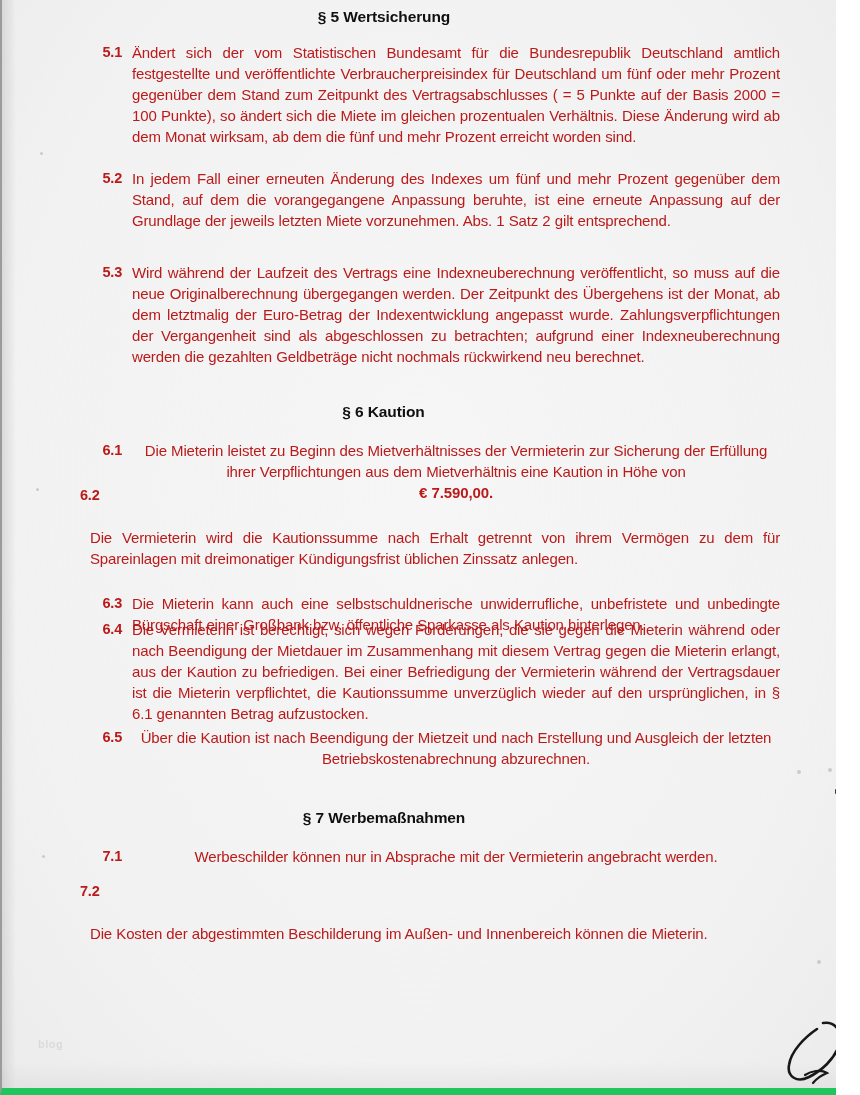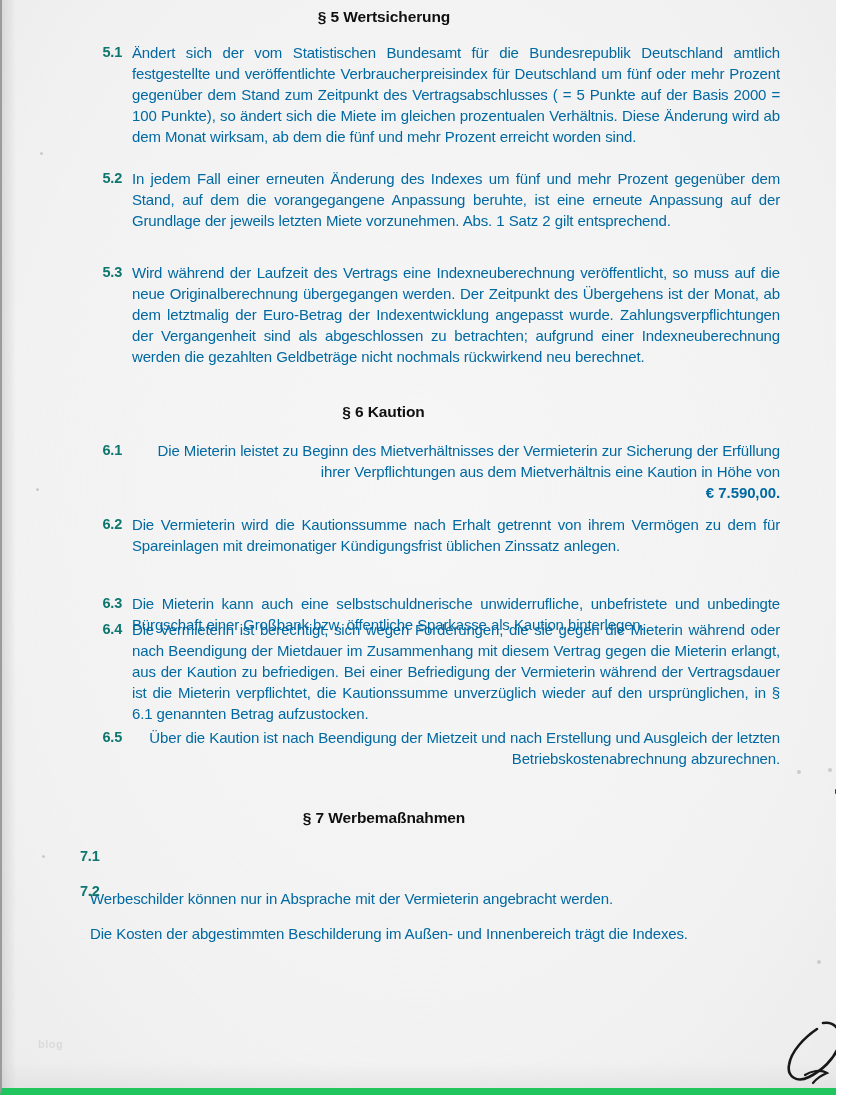--- a/index.html
+++ b/index.html
@@ -54,50 +54,50 @@
     display: flex;
     align-items: flex-start;
   }
   .clause .num {
     flex: 0 0 42px;
     text-align: right;
     font-weight: bold;
     font-size: 14.5px;
     line-height: 21px;
     padding-right: 0;
-    color: #0f766e;
+    color: #b91c1c;
     letter-spacing: -0.2px;
   }
   .clause .body {
     flex: 1 1 auto;
     margin-left: 10px;
     font-size: 15px;
     line-height: 21px;
     text-align: justify;
-    color: #0369a1;
+    color: #b91c1c;
     letter-spacing: -0.15px;
     word-spacing: 0.2px;
   }
-  .clause .body.noj { text-align: right; }
+  .clause .body.noj { text-align: center; }
   .amount {
     display: block;
     font-weight: bold;
     letter-spacing: -0.1px;
   }
 
   
   .c51 { top: 42px; }
   .c52 { top: 168px; }
   .c53 { top: 262px; }
   .c61 { top: 440px; }
-  .c62 { top: 514px; }
+  .c62 { top: 485px; flex-direction: column; }
   .c63 { top: 593px; }
   .c64 { top: 619px; }
   .c65 { top: 727px; }
-  .c71 { top: 846px; flex-direction: column; }
+  .c71 { top: 846px; }
   .c72 { top: 881px; flex-direction: column; }
 
   .footer-page {
     position: absolute;
     top: 970px;
     left: 0;
     right: 82px;
     text-align: right;
     font-size: 10.5px;
     font-weight: bold;
@@ -191,21 +191,21 @@
 
     <div class="heading h-sec7">§ 7 Werbemaßnahmen</div>
 
     <div class="clause c71">
       <div class="num">7.1</div>
       <div class="body noj">Werbeschilder können nur in Absprache mit der Vermieterin angebracht werden.</div>
     </div>
 
     <div class="clause c72">
       <div class="num">7.2</div>
-      <div class="body">Die Kosten der abgestimmten Beschilderung im Außen- und Innenbereich trägt die Indexes.</div>
+      <div class="body">Die Kosten der abgestimmten Beschilderung im Außen- und Innenbereich können die Mieterin.</div>
     </div>
 
   </div>
 
 
   <div class="watermark">blog</div>
 
   <svg class="signature" viewBox="0 0 80 78" xmlns="http://www.w3.org/2000/svg">
     <path d="M46 8 C 58 6, 66 16, 62 30 C 58 44, 44 56, 32 62 C 20 68, 10 62, 12 50 C 14 36, 28 22, 40 14" fill="none" stroke="#1a1a1a" stroke-width="2.6" stroke-linecap="round"></path>
     <path d="M28 60 C 34 56, 44 54, 50 58 C 45 60, 40 63, 36 68" fill="none" stroke="#1a1a1a" stroke-width="2.2" stroke-linecap="round"></path>

